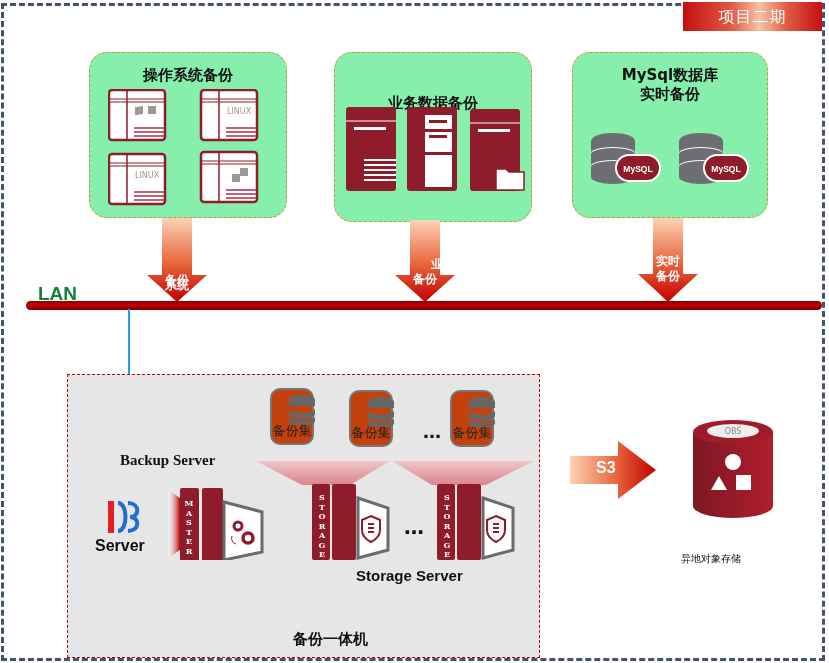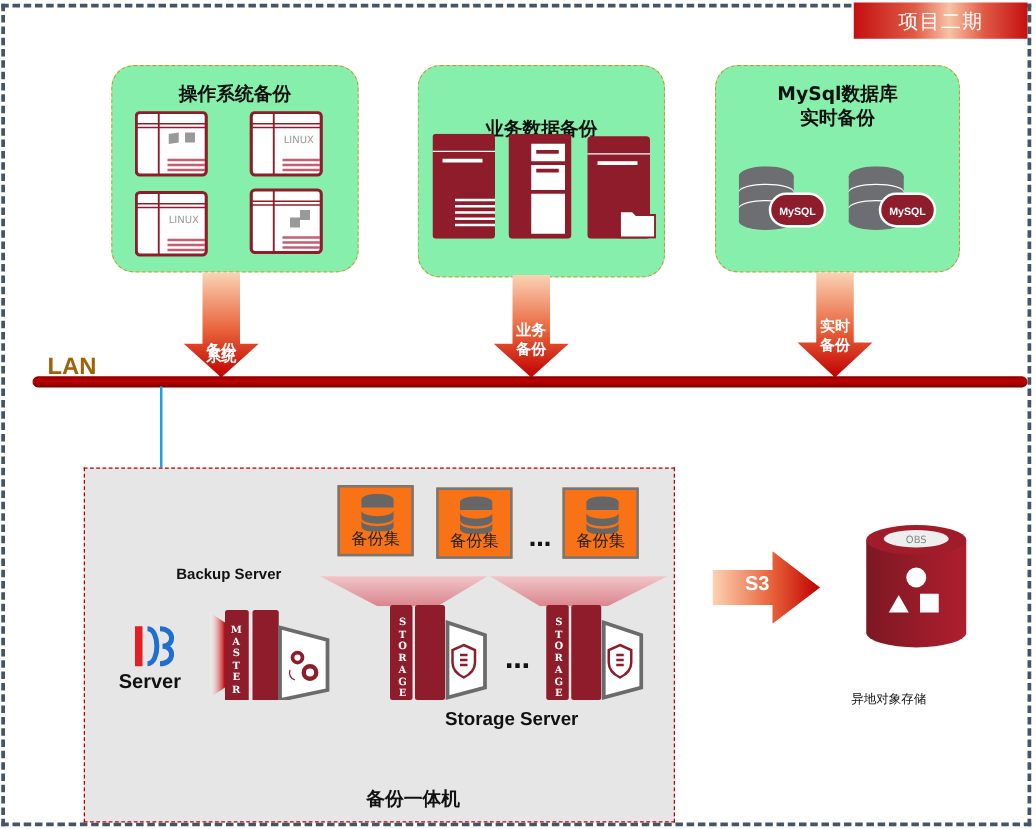--- a/index.html
+++ b/index.html
@@ -5,27 +5,27 @@
   * { box-sizing: border-box; margin: 0; padding: 0; }
   body { width: 829px; height: 663px; background: #fff; position: relative; overflow: hidden;
          font-family: "DejaVu Sans", "Liberation Sans", sans-serif; }
   .abs { position: absolute; }
   #outer { left: 1px; top: 3px; width: 824px; height: 658px; border: 3px dashed #44546a; }
   #phase { left: 683px; top: 2px; width: 139px; height: 29px;
            background: linear-gradient(90deg, #c40f10 0%, #e05a45 35%, #f7c3a5 55%, #e05a45 75%, #c40f10 100%);
            color: #fff; font-size: 16px; text-align: center; line-height: 29px; letter-spacing: 1px; }
   .src-box { border: 1.5px dashed #c59a2a; border-radius: 18px; background: #86efac; }
   .box-title { position: absolute; left: 0; right: 0; text-align: center; font-size: 15px; font-weight: bold; color: #111; line-height: 20px; }
-  .lan-label { left: 38px; top: 283px; font-size: 19px; font-weight: bold; color: #a16207; font-family: "Liberation Sans", sans-serif; }
+  .lan-label { left: 38px; top: 283px; font-size: 19px; font-weight: bold; color: #15803d; font-family: "Liberation Sans", sans-serif; }
   #lan { left: 26px; top: 301px; width: 796px; height: 9px; border-radius: 5px;
          background: linear-gradient(180deg, #8b0000 0%, #c00000 45%, #7a0000 100%); }
   #lan-link { left: 128px; top: 309px; width: 2px; height: 72px; background: #1ea0e6; }
   .arrow-label { position: absolute; color: #fff; font-size: 12px; font-weight: bold; text-align: center; width: 60px; line-height: 14px; }
   #appliance { left: 67px; top: 374px; width: 473px; height: 284px; background: #e6e6e6; border: 1.5px dashed #c00000; }
-  .set-box { position: absolute; width: 61px; height: 57px; border: 2px solid #777; border-radius: 0; background: #f97316; }
+  .set-box { position: absolute; width: 44px; height: 57px; border: 2px solid #777; border-radius: 10px; background: #c2410c; }
   .set-label { position: absolute; bottom: 3px; left: 0; right: 0; text-align: center; font-size: 13px; color: #222; }
   .bold-label { position: absolute; font-weight: bold; color: #111; font-family: "Liberation Sans", sans-serif; }
   .dots { position: absolute; font-weight: bold; color: #111; font-size: 18px; letter-spacing: 1px; }
   .vtext { position: absolute; color: #fff; font-size: 8px; font-weight: bold; font-family: "DejaVu Serif", serif; line-height: 9.5px; width: 10px; text-align: center; }
 </style>
 </head>
 <body>
 
 <div id="outer" class="abs"></div>
 <div id="phase" class="abs">项目二期</div>
@@ -164,21 +164,21 @@
   <svg width="62" height="84">
       <path d="M16 0 H46 V57 H61 L31 84 L1 57 H16 Z" fill="url(#arrowGrad)"></path>
     </svg>
   <div class="arrow-label" style="left:1px;top:40px;margin-top:20px;">系统</div>
   <div class="arrow-label" style="left:1px;top:55px;">备份</div>
 </div>
 <div class="abs" style="left:394px;top:220px;width:62px;height:82px;">
   <svg width="62" height="82">
       <path d="M16 0 H46 V55 H61 L31 82 L1 55 H16 Z" fill="url(#arrowGrad)"></path>
     </svg>
-  <div class="arrow-label" style="left:1px;top:37px;">业务</div>
+  <div class="arrow-label" style="left:1px;top:37px;text-align:right;">业务</div>
   <div class="arrow-label" style="left:1px;top:52px;">备份</div>
 </div>
 <div class="abs" style="left:637px;top:218px;width:62px;height:84px;">
   <svg width="62" height="84">
       <path d="M16 0 H46 V56 H61 L31 84 L1 56 H16 Z" fill="url(#arrowGrad)"></path>
     </svg>
   <div class="arrow-label" style="left:1px;top:36px;">实时</div>
   <div class="arrow-label" style="left:1px;top:51px;">备份</div>
 </div>
 
@@ -221,21 +221,21 @@
     <defs>
         <linearGradient id="funnelGrad" x1="0" y1="0" x2="0" y2="1">
           <stop offset="0" stop-color="#f2c0c4"></stop>
           <stop offset="1" stop-color="#d9737d"></stop>
         </linearGradient>
       </defs>
     <path d="M2 2 H136 L96 26 H48 Z" fill="url(#funnelGrad)" opacity="0.85"></path>
     <path d="M138 2 H280 L232 26 H178 Z" fill="url(#funnelGrad)" opacity="0.85"></path>
   </svg>
 
-  <div class="bold-label" style="left:73px;top:77px;font-size:12px;">Backup Server</div>
+  <div class="bold-label" style="left:52px;top:77px;font-size:15px;font-family:Liberation Serif, serif;">Backup Server</div>
 
   <svg class="abs" style="left:38px;top:124px;" width="40" height="36">
     <rect x="2" y="2" width="6" height="32" fill="#e31e24"></rect>
     <path d="M12 4 C22 4 22 32 12 32" stroke="#1e6fd0" stroke-width="4" fill="none"></path>
     <path d="M22 4 C34 4 34 18 24 18 C34 18 34 32 22 32" stroke="#1e6fd0" stroke-width="4" fill="none"></path>
   </svg>
   <div class="bold-label" style="left:27px;top:162px;font-size:16px;">Server</div>
 
   <svg class="abs" style="left:98px;top:105px;" width="100" height="80">
     <defs>

